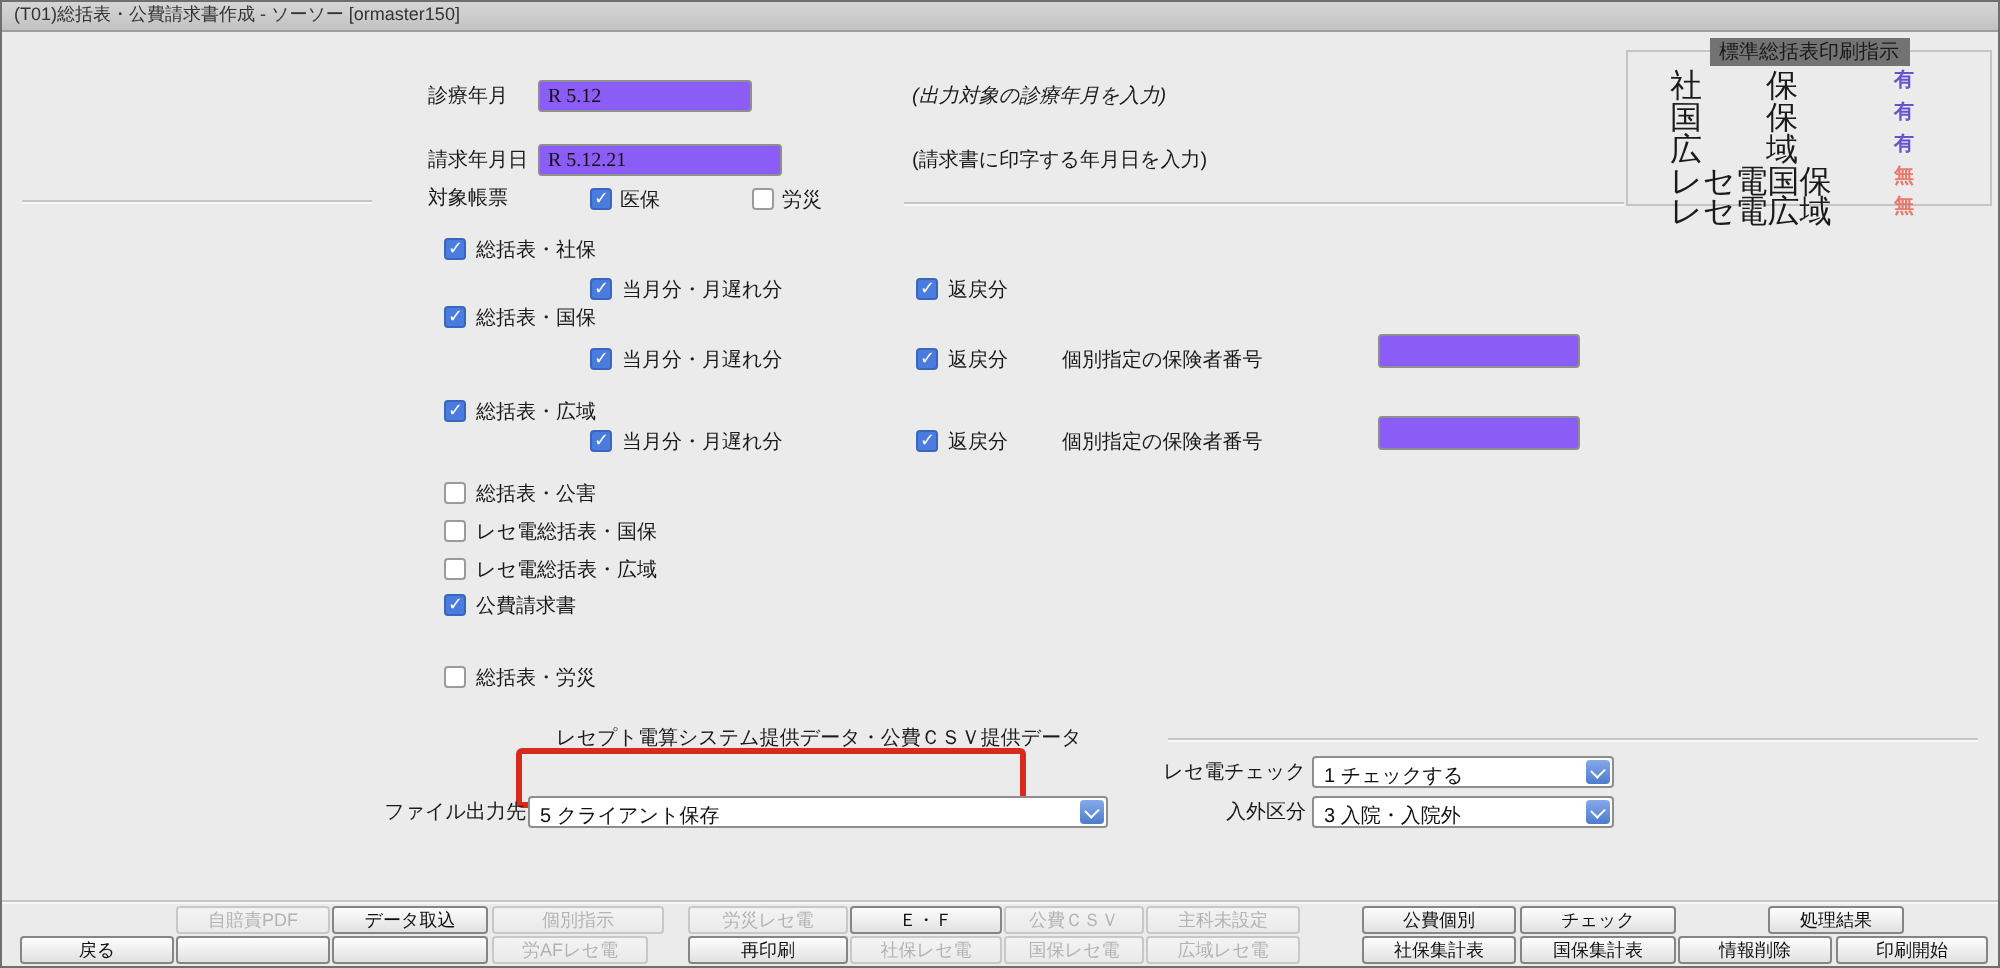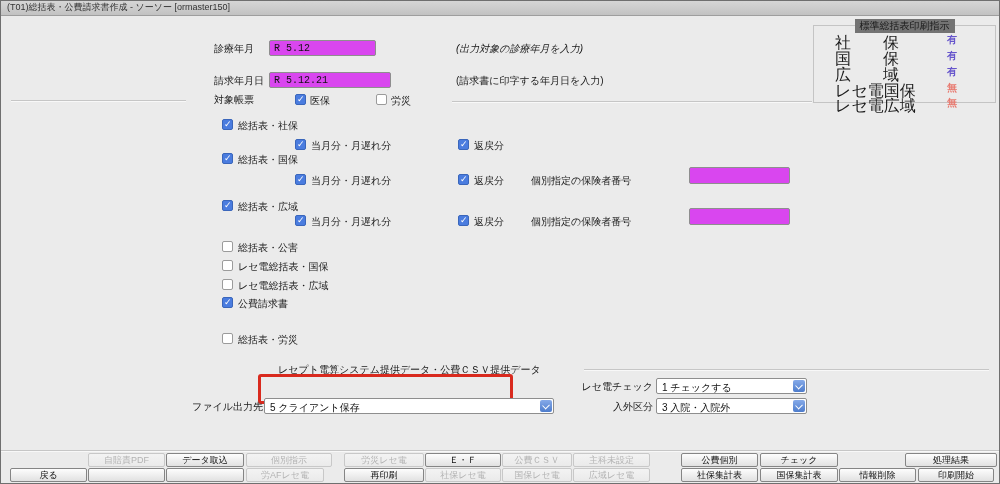--- a/index.html
+++ b/index.html
@@ -4,23 +4,23 @@
 <style>
   * { margin:0; padding:0; }
   body { background:#555; font-family:"Liberation Sans","DejaVu Sans",sans-serif; }
   .win { position:relative; width:1000px; height:484px; background:#ebebeb;
          border:1px solid #6f6f6f; box-sizing:border-box; overflow:hidden;
          font-family:"Liberation Sans","DejaVu Sans",sans-serif; }
   .titlebar { position:absolute; left:0; top:0; right:0; height:14px;
          background:linear-gradient(#d6d6d6,#c2c2c2); border-bottom:1px solid #9e9e9e;
          font-size:9px; color:#333; line-height:13px; padding-left:6px; }
   .lbl { position:absolute; font-size:10px; color:#1a1a1a; white-space:nowrap; line-height:12px; }
-  .inp { position:absolute; background:#d946ef; border:1px solid #8e8e8e; border-radius:2px;
+  .inp { position:absolute; background:#8b5cf6; border:1px solid #8e8e8e; border-radius:2px;
          font-size:10px; padding:0 4px; box-sizing:border-box; color:#111;
-         font-family:Liberation Mono, monospace; outline:none; }
+         font-family:Liberation Serif, serif; outline:none; }
   .cb  { position:absolute; width:11px; height:11px; border-radius:2px; box-sizing:border-box; }
   .cb.on  { background:#4a7cdf; border:1px solid #3a66bb; }
   .cb.on::after { content:"\2713"; position:absolute; left:1px; top:-1px;
          color:#fff; font-size:9px; font-weight:700; }
   .cb.off { background:#fff; border:1px solid #9b9b9b; }
   .combo { position:absolute; background:#fff; border:1px solid #8e8e8e;
          border-radius:2px; box-sizing:border-box; }
   .combo .val { position:absolute; left:5px; top:2px; font-size:10px; color:#111; white-space:nowrap; }
   .combo .arrow { position:absolute; right:1px; top:1px; bottom:1px; width:12px;
          background:linear-gradient(#86aae9,#4d7ccc); border-radius:2px; }
@@ -146,21 +146,21 @@
   <button class="btn boff" style="left:87px;  top:452px; width:77px;">自賠責PDF</button>
   <button class="btn bon" style="left:165px; top:452px; width:78px;">データ取込</button>
   <button class="btn boff" style="left:245px; top:452px; width:86px;">個別指示</button>
   <button class="btn boff" style="left:343px; top:452px; width:80px;">労災レセ電</button>
   <button class="btn bon" style="left:424px; top:452px; width:76px;">Ｅ・Ｆ</button>
   <button class="btn boff" style="left:501px; top:452px; width:70px;">公費ＣＳＶ</button>
   <button class="btn boff" style="left:572px; top:452px; width:77px;">主科未設定</button>
   <button class="btn bon" style="left:680px; top:452px; width:77px;">公費個別</button>
   <button class="btn bon" style="left:759px; top:452px; width:78px;">チェック</button>
   <button class="btn bon" style="left:838px; top:444px; width:77px;margin-top:48px;">プリンタ</button>
-  <button class="btn bon" style="left:904px; top:452px; width:92px;">処理結果</button>
+  <button class="btn bon" style="left:883px; top:452px; width:68px;">処理結果</button>
 
   <button class="btn bon" style="left:9px;   top:467px; width:77px;">戻る</button>
   <button class="btn bon" style="left:87px;  top:467px; width:77px;"></button>
   <button class="btn bon" style="left:165px; top:467px; width:78px;"></button>
   <button class="btn boff" style="left:245px; top:467px; width:78px;">労AFレセ電</button>
   <button class="btn bon" style="left:343px; top:467px; width:80px;">再印刷</button>
   <button class="btn boff" style="left:424px; top:467px; width:76px;">社保レセ電</button>
   <button class="btn boff" style="left:501px; top:467px; width:70px;">国保レセ電</button>
   <button class="btn boff" style="left:572px; top:467px; width:77px;">広域レセ電</button>
   <button class="btn bon" style="left:680px; top:467px; width:77px;">社保集計表</button>

